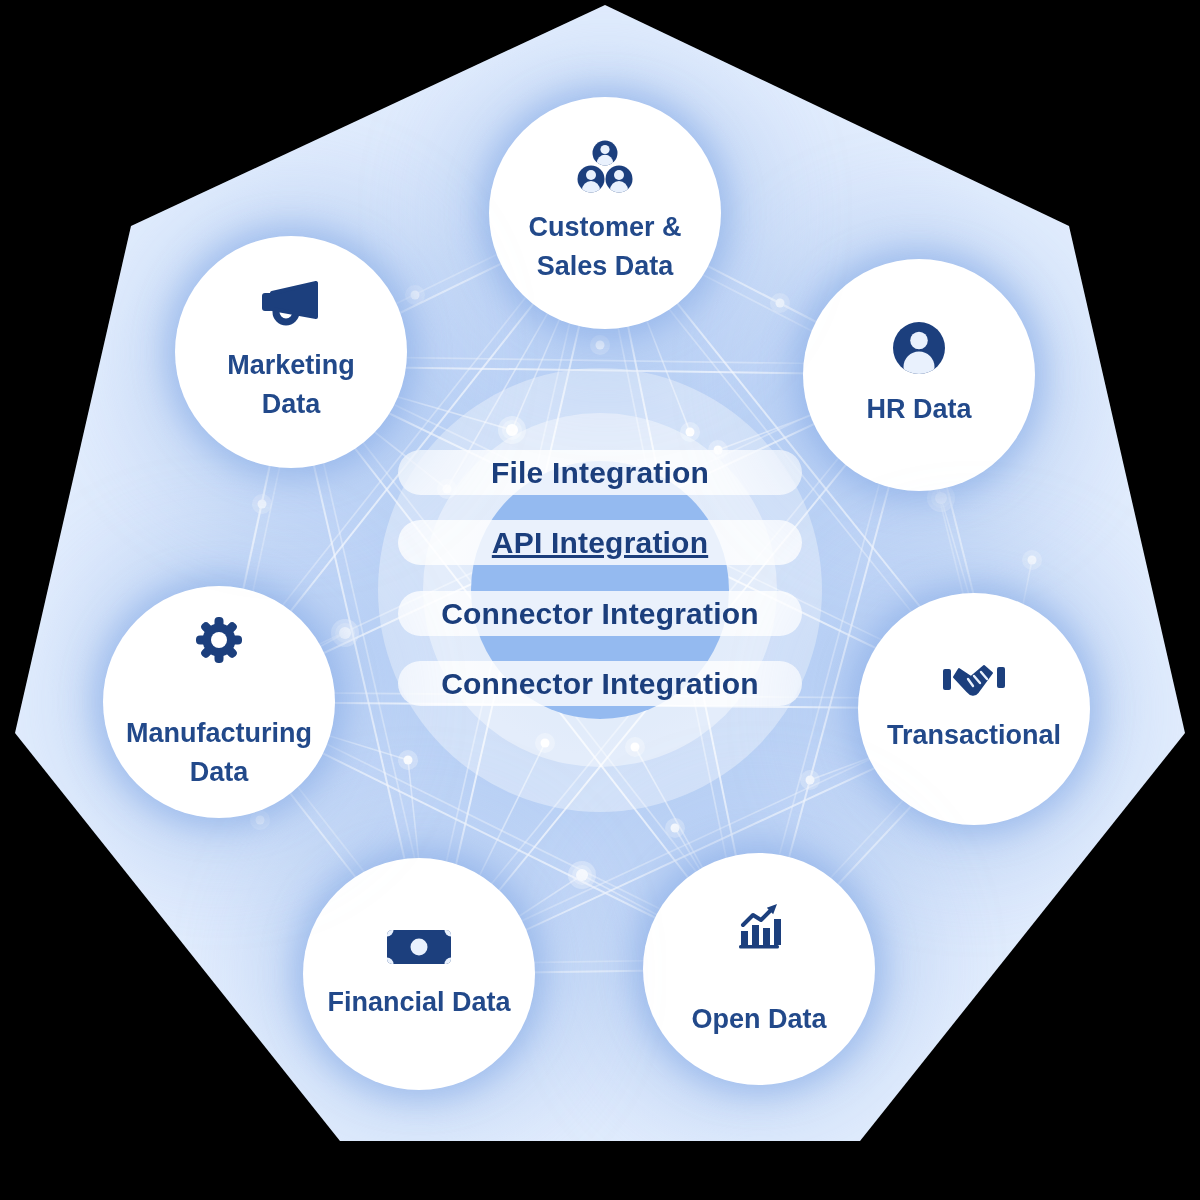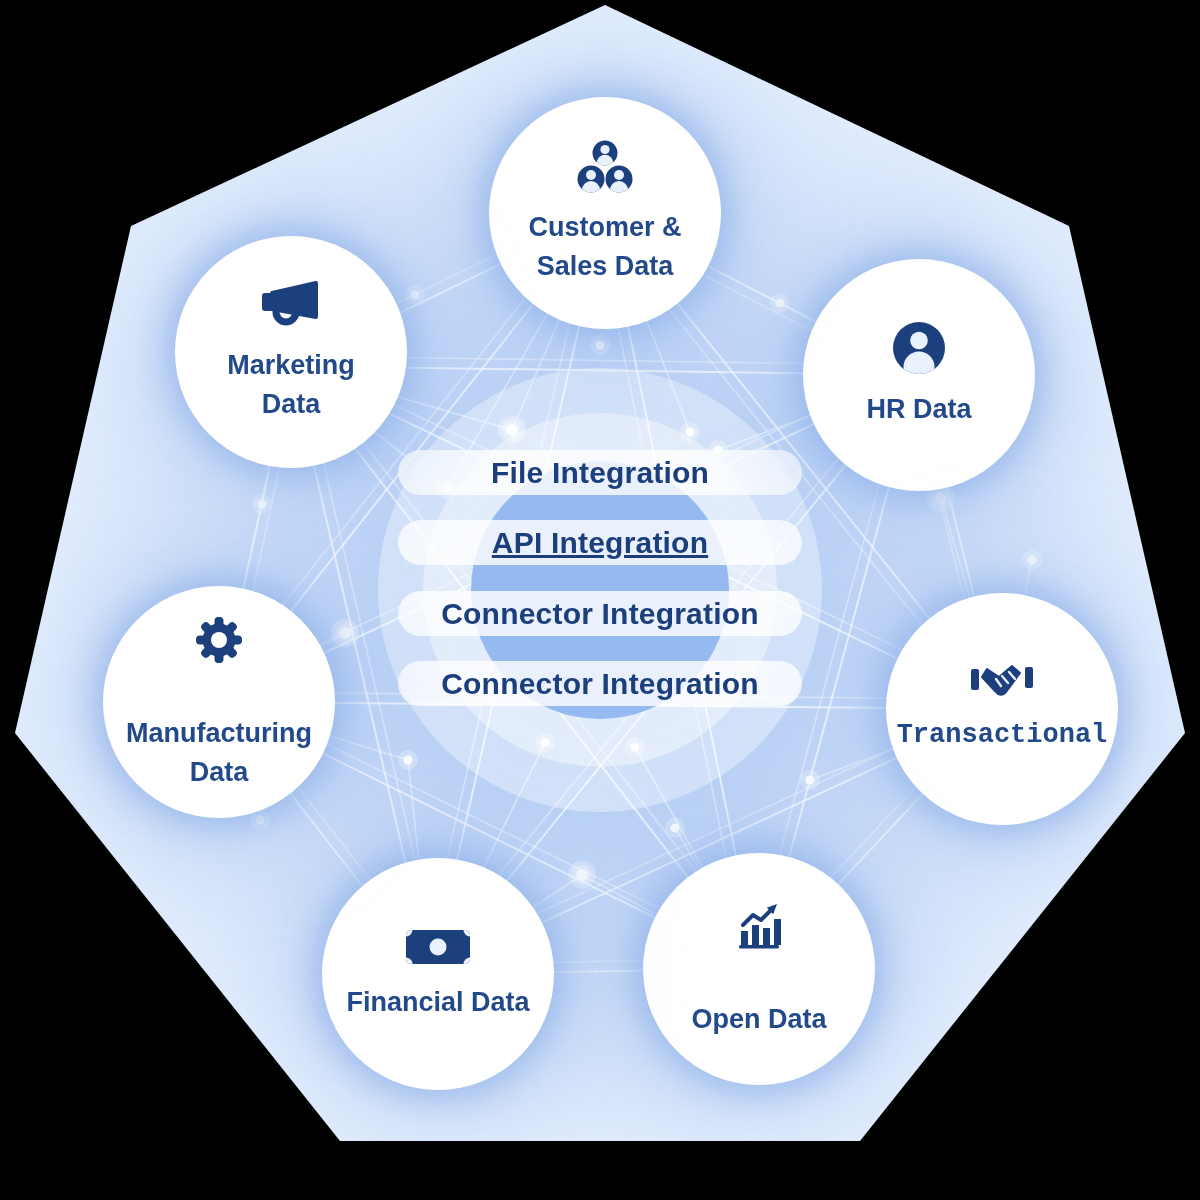--- a/index.html
+++ b/index.html
@@ -29,23 +29,23 @@
     position:absolute;width:232px;height:232px;border-radius:50%;background:#fff;
     display:flex;flex-direction:column;align-items:center;justify-content:center;text-align:center;
     box-shadow:0 0 30px 10px rgba(128,166,228,0.55), 0 0 85px 42px rgba(158,190,238,0.35);
   }
   .node .label{
     font-weight:700;font-size:27px;line-height:1.45;color:#22498a;white-space:pre-line;
   }
   .node .nicon{margin-bottom:14px;}
   #node-0{left:489px;top:97px;}
   #node-1{left:803px;top:259px;}
-  #node-2{left:886px;top:593px;font-family:Liberation Mono, monospace;}
+  #node-2{left:858px;top:593px;}
   #node-3{left:643px;top:853px;gap:31px;}
-  #node-4{left:322px;top:858px;}
+  #node-4{left:303px;top:858px;}
   #node-5{left:103px;top:586px;gap:32px;}
   #node-6{left:175px;top:236px;}
   .ic{fill:#1c3f7d;}
   .lt{fill:#e9f1fd;}
 </style>
 </head>
 <body>
 
 <div class="stage">
   <div class="heptagon">

